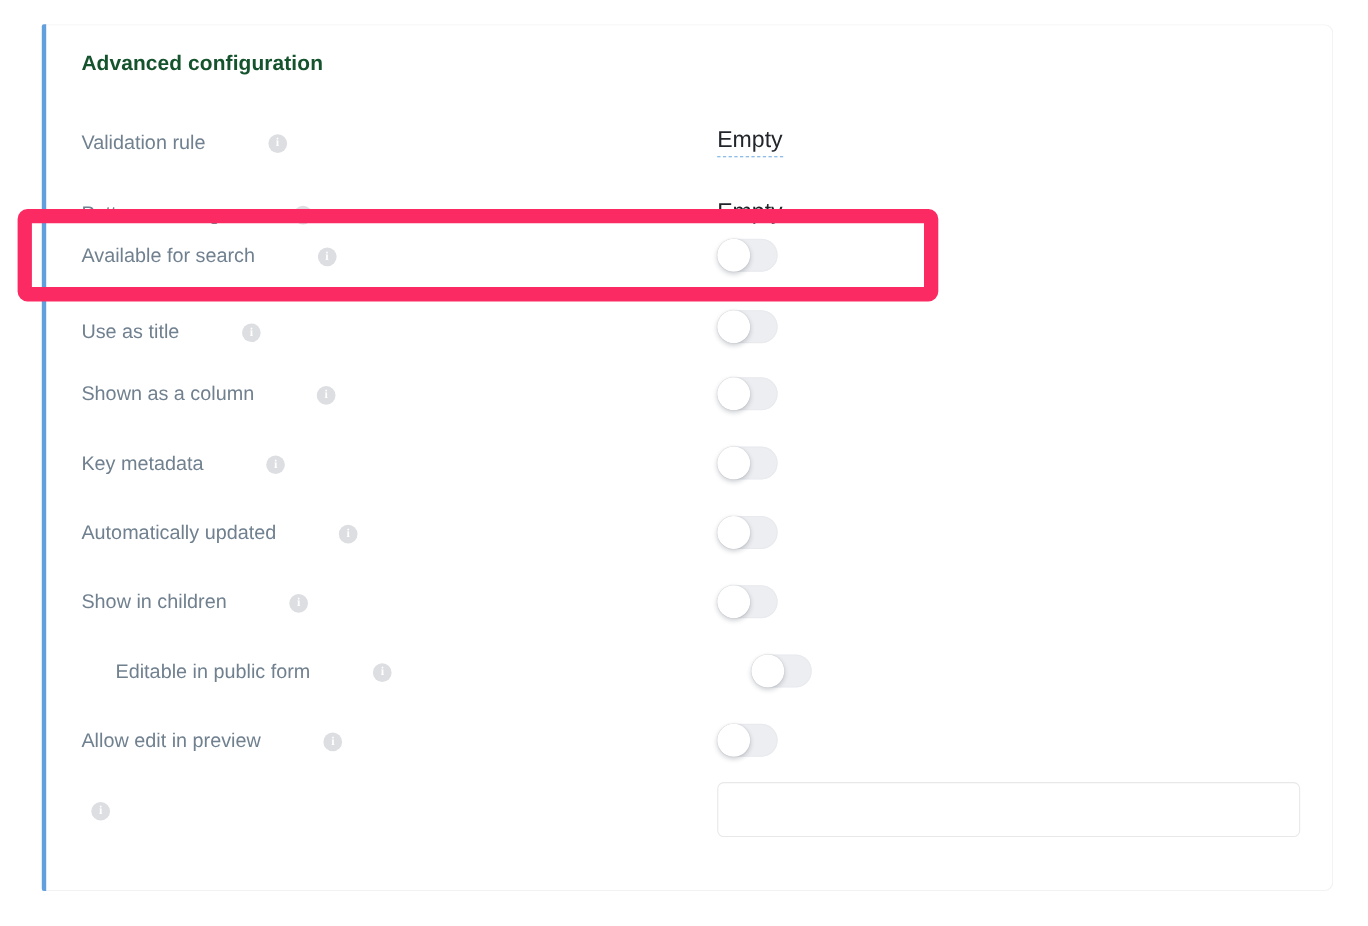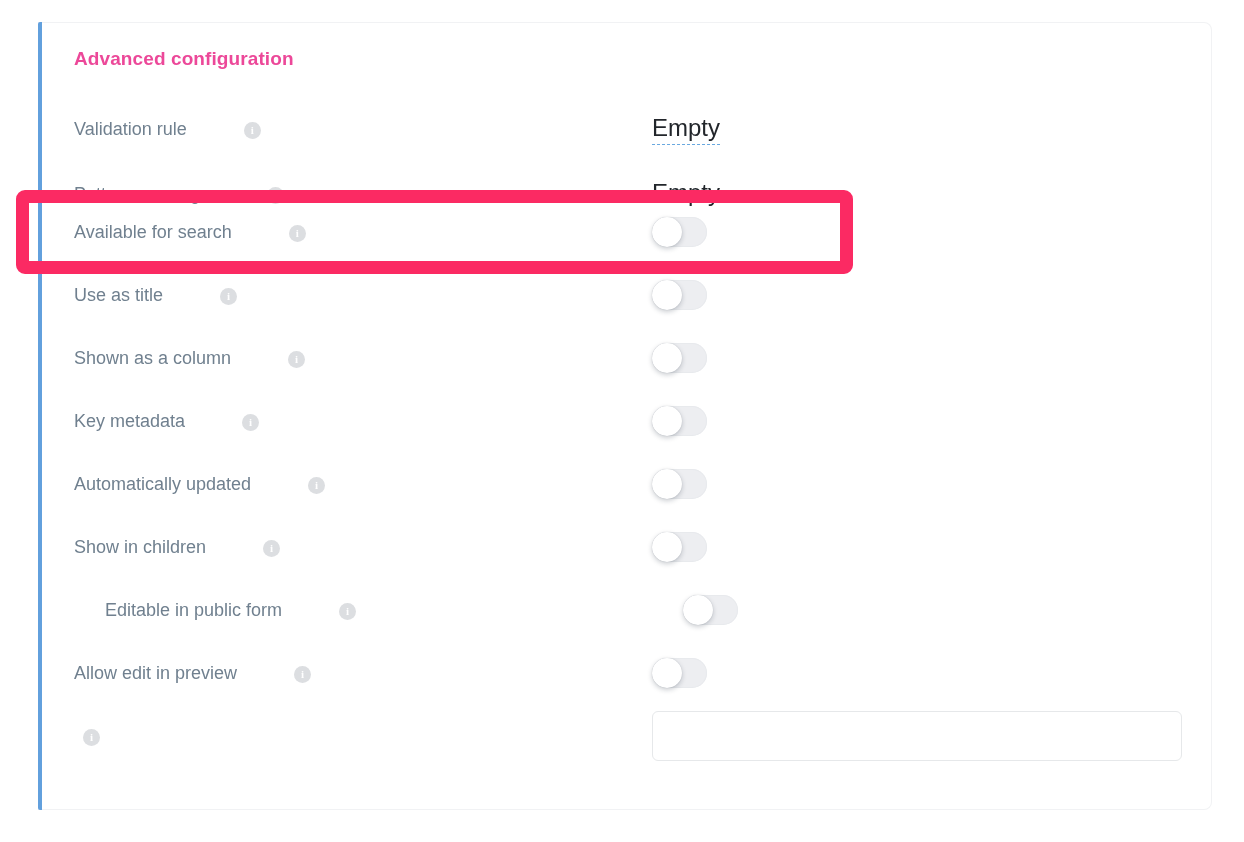--- a/index.html
+++ b/index.html
@@ -40,21 +40,21 @@
     border-radius: 2px 0 0 2px;
   }
 
   
   #panel-title {
     position: absolute;
     left: 74px;
     top: 48px;
     font-size: 19px;
     font-weight: bold;
-    color: #ec4899;
+    color: #14532d;
     letter-spacing: 0.1px;
     white-space: nowrap;
   }
 
   
   .row {
     position: absolute;
     left: 74px;
     width: 1110px;
     height: 34px;
@@ -94,21 +94,21 @@
     font-weight: bold;
     font-family: "Liberation Serif", serif;
     line-height: 1;
     position: relative;
     top: 1px;
     cursor: pointer;
   }
 
   
   .empty-value {
-    font-size: 24px;
+    font-size: 21px;
     color: #22262b;
     cursor: pointer;
     padding-bottom: 2px;
   }
   .empty-value.dotted {
     border-bottom: 1px dashed #6aa9e0;
   }
 
   
   .toggle {
@@ -191,21 +191,21 @@
       <div class="row-label">
         <span>Available for search</span>
         <span class="info-icon">i</span>
       </div>
       <div class="row-value">
         <div class="toggle">
           <div class="knob"></div>
         </div>
       </div>
     </div>
-    <div class="row" style="top: 278px;">
+    <div class="row" style="top: 278px; align-items: flex-end;">
       <div class="row-label">
         <span>Use as title</span>
         <span class="info-icon">i</span>
       </div>
       <div class="row-value">
         <div class="toggle">
           <div class="knob"></div>
         </div>
       </div>
     </div>

